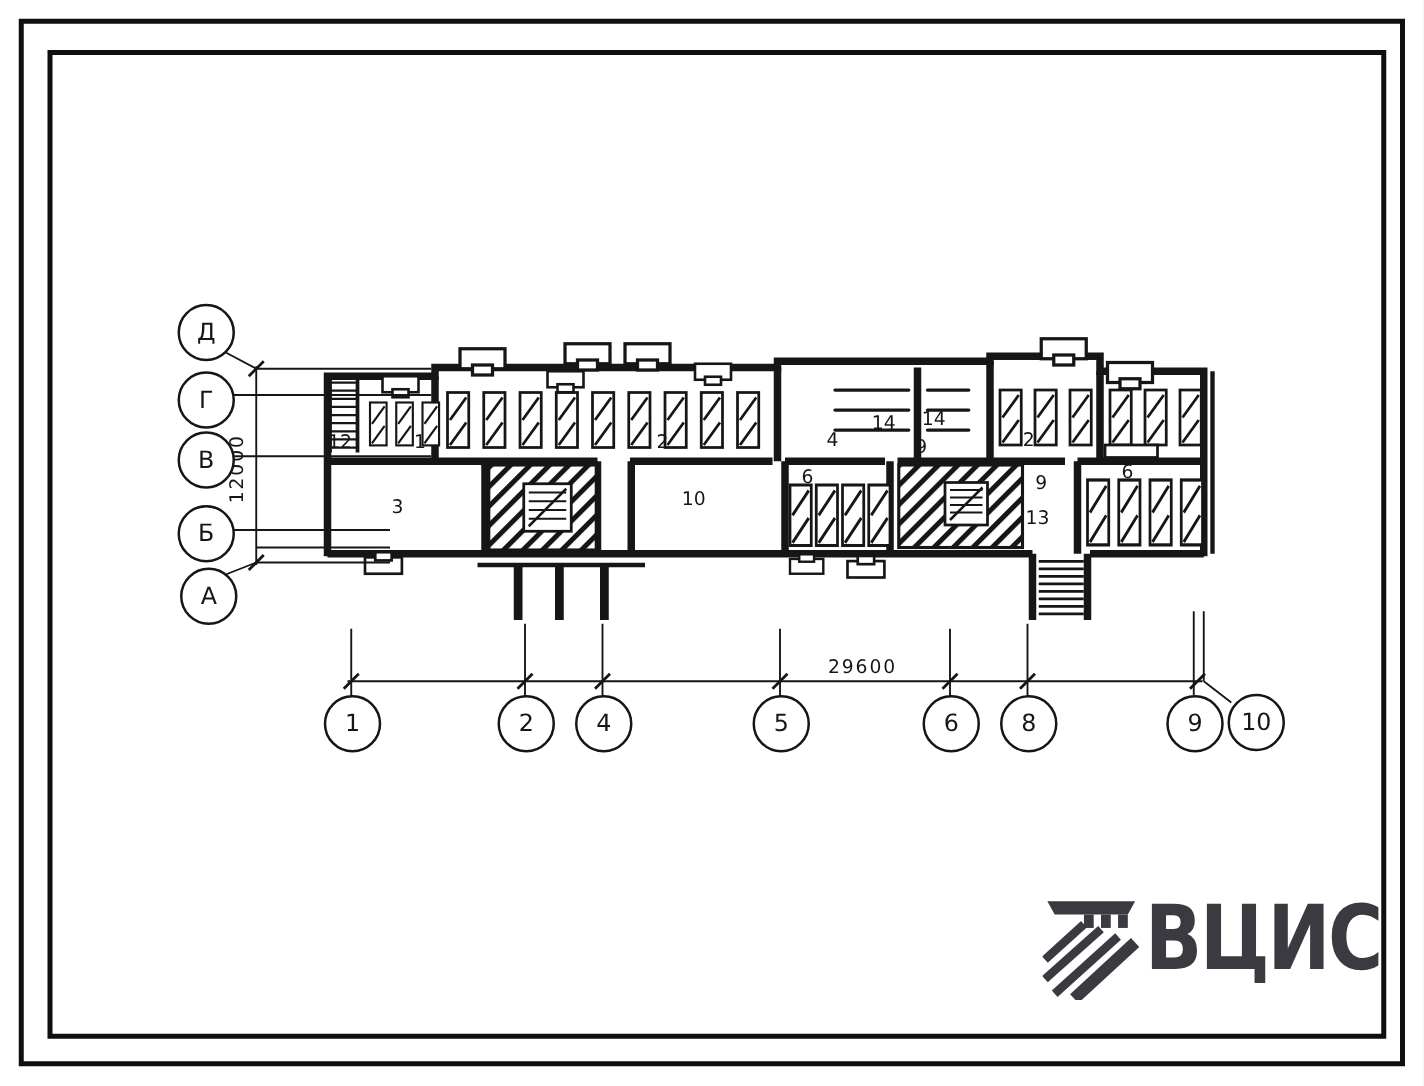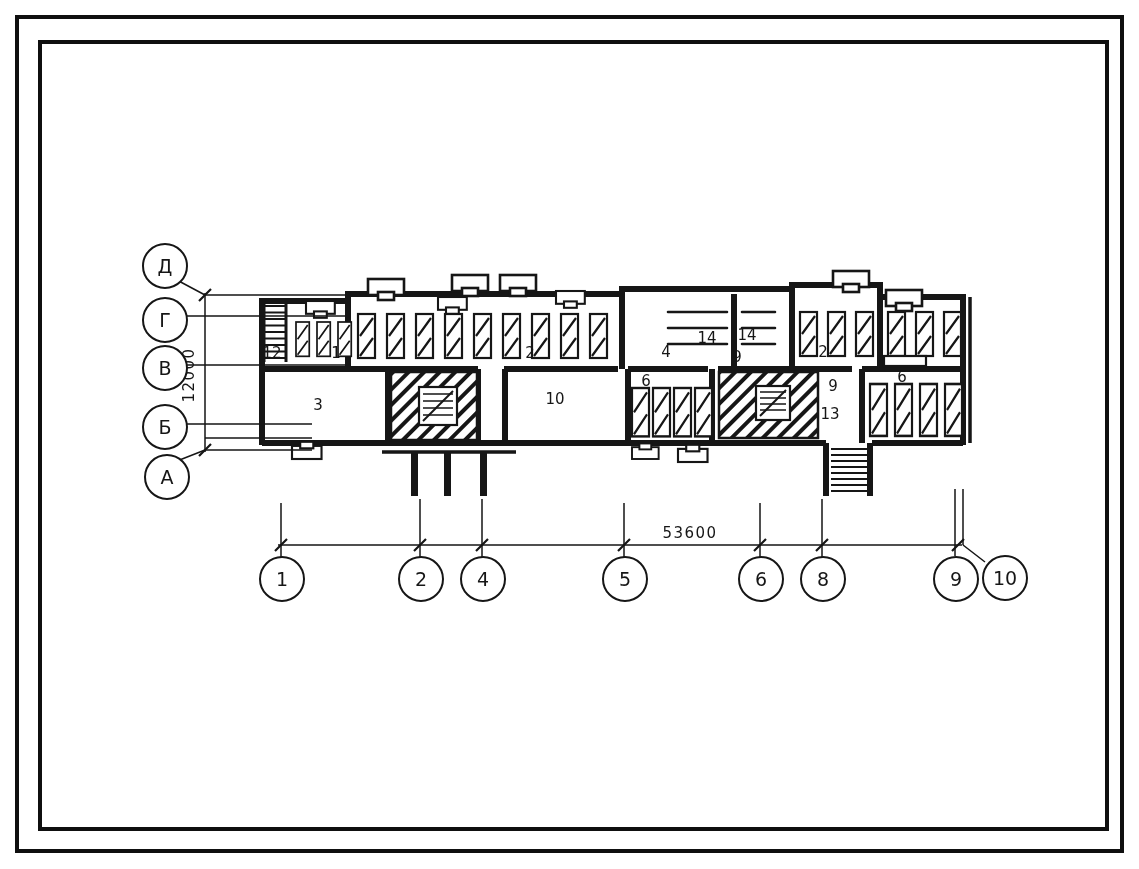--- a/index.html
+++ b/index.html
@@ -174,16 +174,33 @@
   <div class="axc" style="left:259px;top:556px">1</div>
   <div class="axc" style="left:398px;top:556px">2</div>
   <div class="axc" style="left:460px;top:556px">4</div>
   <div class="axc" style="left:602px;top:556px">5</div>
   <div class="axc" style="left:738px;top:556px">6</div>
   <div class="axc" style="left:800px;top:556px">8</div>
   <div class="axc" style="left:933px;top:556px">9</div>
   <div class="axc" style="left:982px;top:555px">10</div>
 
   <div class="dim-text dim-v">12000</div>
-  <div class="dim-text dim-h">53600</div>
-
+  <div class="dim-text dim-h">29600</div>
+
+  <div class="logo">
+    <svg width="78" height="88" viewBox="0 0 80 88">
+      <g fill="#3a3a40">
+        <polygon points="4,8 76,8 70,19 10,19"></polygon>
+        <rect x="34" y="19" width="8" height="11"></rect>
+        <rect x="48" y="19" width="8" height="11"></rect>
+        <rect x="62" y="19" width="8" height="11"></rect>
+      </g>
+      <g stroke="#3a3a40" fill="none">
+        <path d="M2,56 L34,27" stroke-width="7"></path>
+        <path d="M2,72 L48,31" stroke-width="7"></path>
+        <path d="M10,84 L62,37" stroke-width="7"></path>
+        <path d="M26,88 L76,42" stroke-width="10"></path>
+      </g>
+    </svg>
+    <div class="logo-text">ВЦИС</div>
+  </div>
 
 </div>
 
 </body></html>

